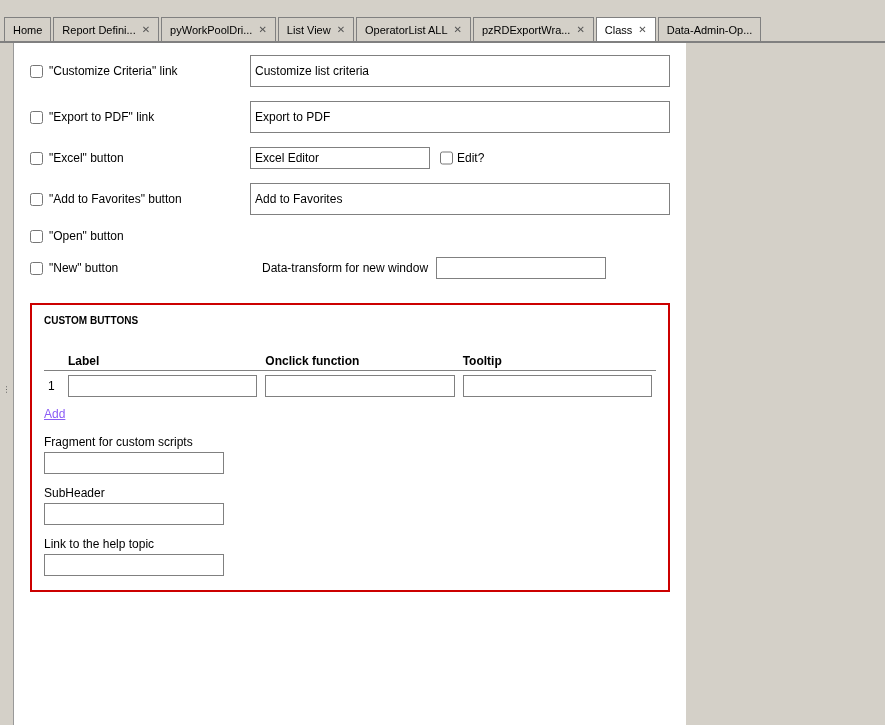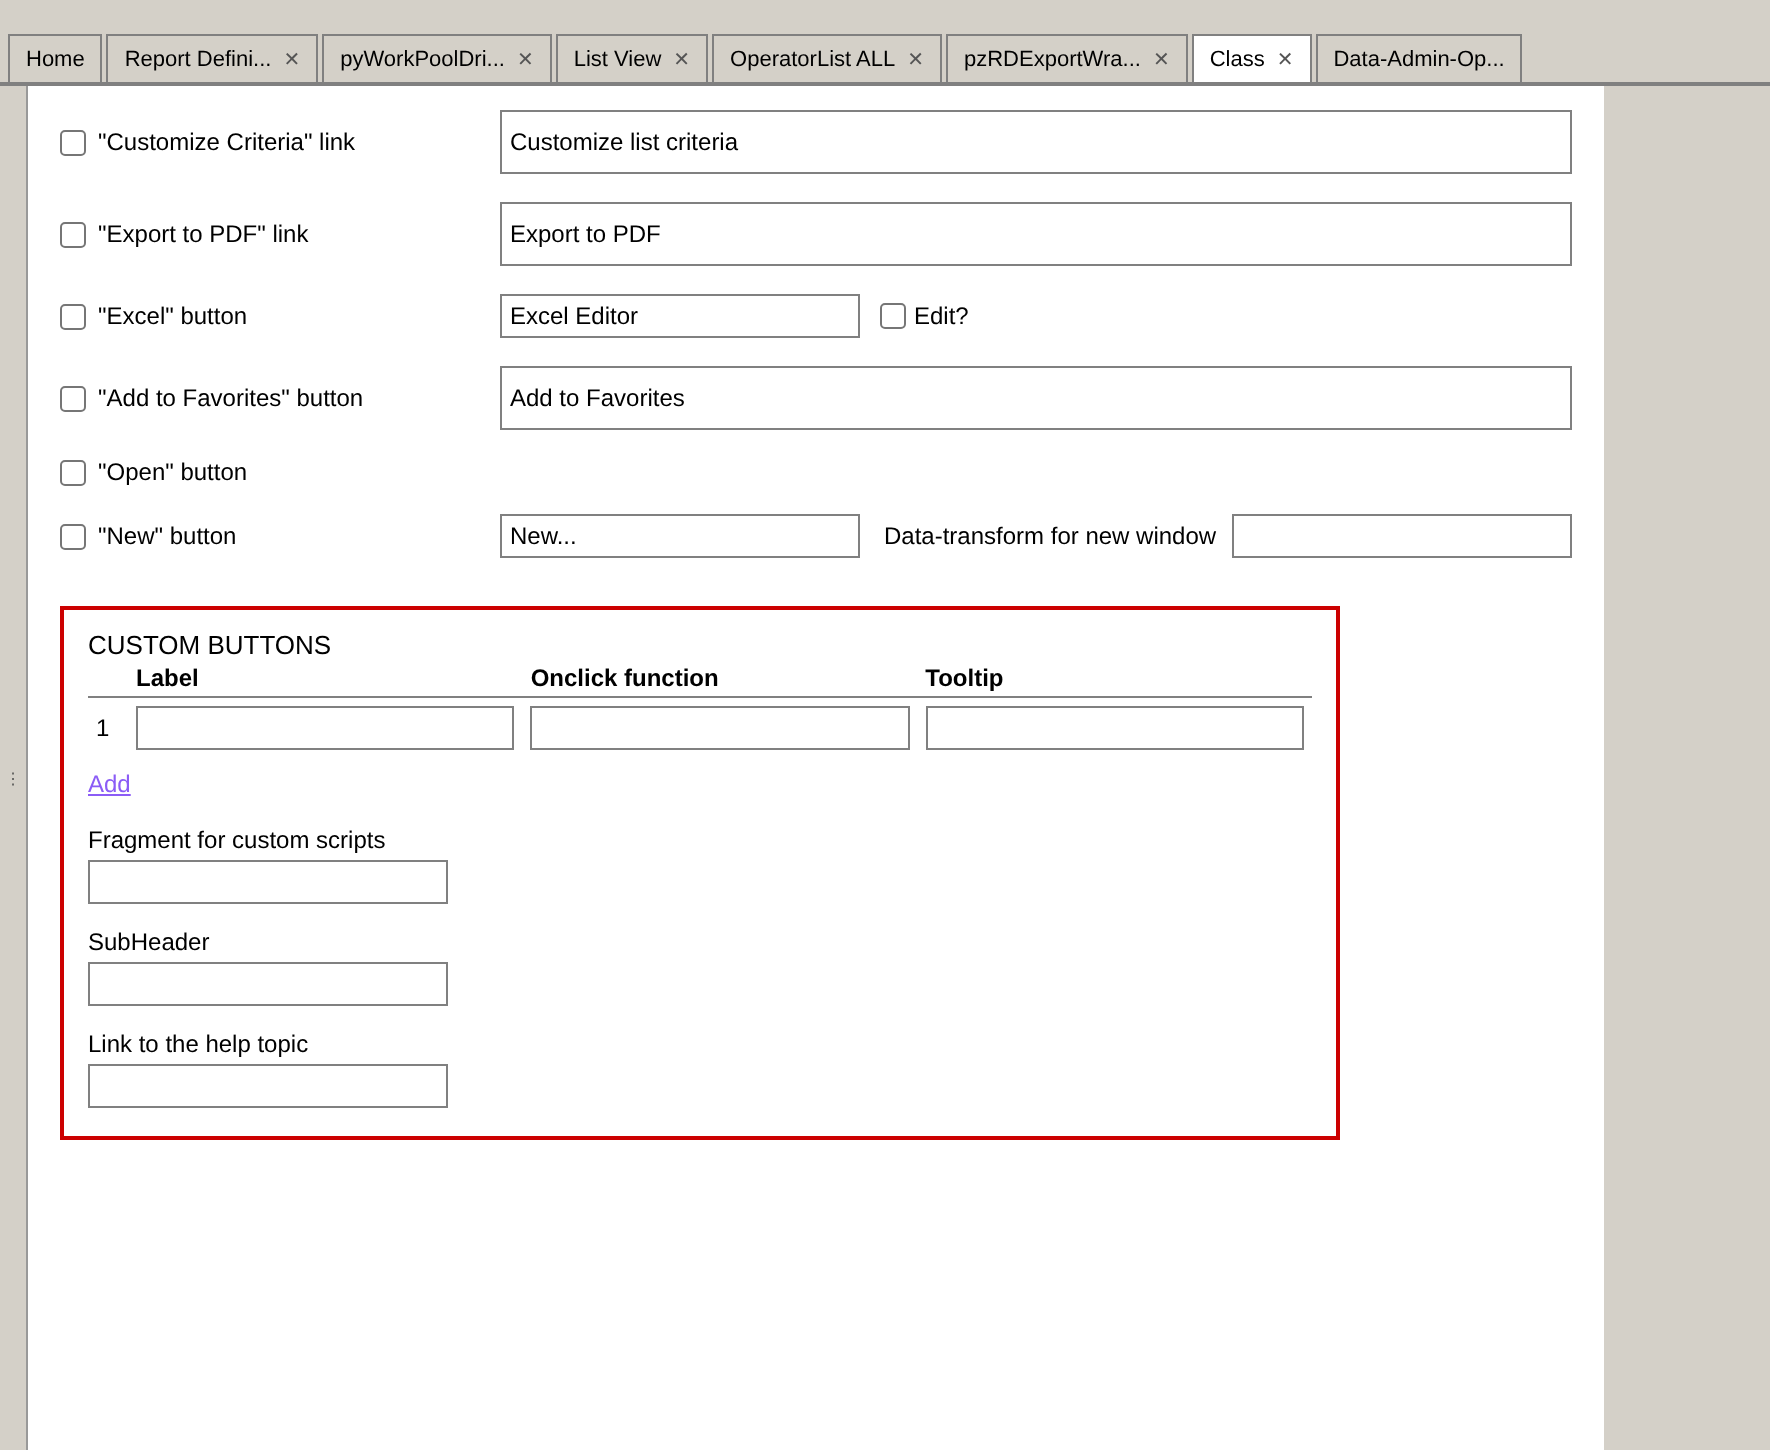--- a/index.html
+++ b/index.html
@@ -132,23 +132,23 @@
     }
 
     
     .custom-buttons-section {
       border: 2px solid #cc0000;
       padding: 10px 12px;
       margin-top: 24px;
       width: 640px;
     }
     .custom-buttons-title {
-      font-weight: normal;
-      font-size: 13px;
-      margin-bottom: 0;
+      font-weight: bold;
+      font-size: 10px;
+      margin-bottom: 26px;
       text-transform: uppercase;
     }
     .custom-buttons-table {
       width: 100%;
       border-collapse: collapse;
       margin-bottom: 6px;
     }
     .custom-buttons-table th {
       text-align: left;
       font-weight: bold;
@@ -334,21 +334,20 @@
           <input type="checkbox" style="">
           <span>"Open" button</span>
         </label>
       </div>
 
       <div class="new-row">
         <label class="checkbox-label">
           <input type="checkbox" style="">
           <span>"New" button</span>
         </label>
-        <input type="text" class="text-input-partial" value="New..." style="">
         <span class="data-transform-label">Data-transform for new window</span>
         <input type="text" class="text-input-transform" style="">
       </div>
 
       <div class="custom-buttons-section">
         <div class="custom-buttons-title">CUSTOM BUTTONS</div>
 
         <table class="custom-buttons-table">
           <thead>
             <tr>

